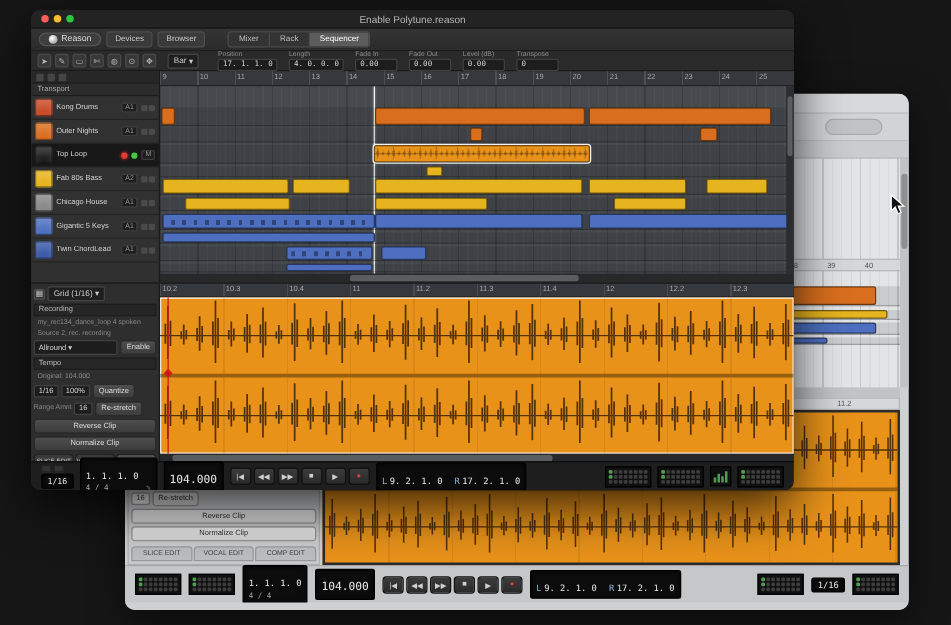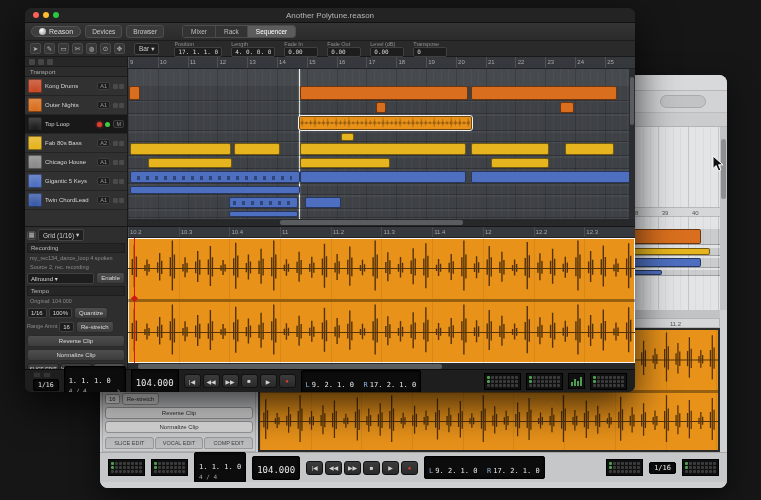--- a/index.html
+++ b/index.html
@@ -392,21 +392,21 @@
   </div>
 
   <div class="fwin">
 
     <div class="f-title">
       <span class="traffic">
         <i class="t-red"></i>
         <i class="t-yel"></i>
         <i class="t-grn"></i>
       </span>
-      <span class="f-title-text">Another Polytune.reason</span>
+      <span class="f-title-text">Enable Polytune.reason</span>
     </div>
 
     <div class="f-toolbar">
       <span class="logo-pill">
         <span class="logo-dot"></span>
         <span>Reason</span>
       </span>
       <span class="tb-btn">Devices</span>
       <span class="tb-btn">Browser</span>
       <span class="seg">

